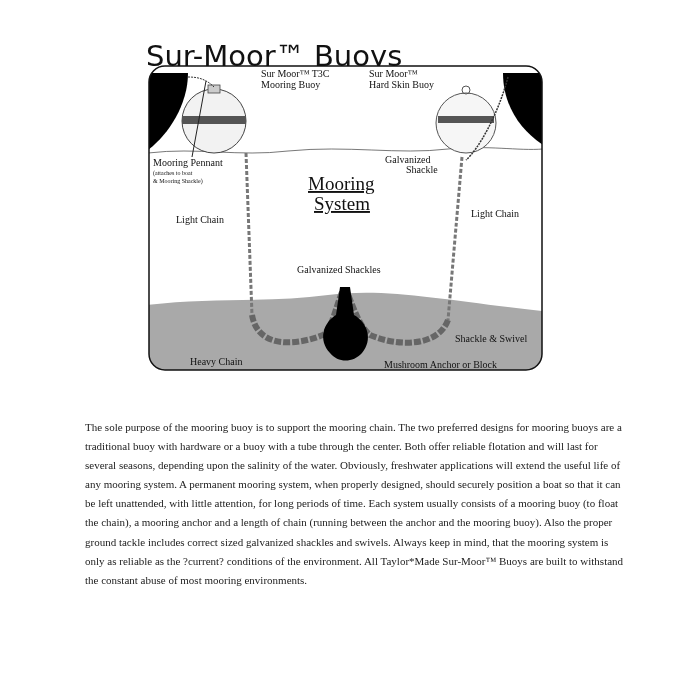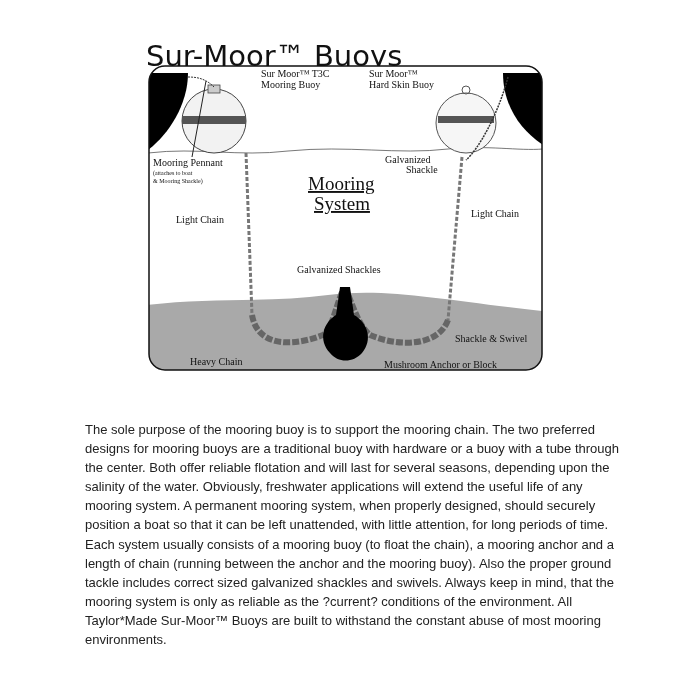--- a/index.html
+++ b/index.html
@@ -1,21 +1,21 @@
 <!DOCTYPE html>
 <html><head>
 <meta charset="utf-8">
 <style>
   html, body { margin:0; padding:0; background:#ffffff; }
   body { width:700px; height:700px; position:relative; overflow:hidden; font-family:"DejaVu Sans", sans-serif; color:#1a1a1a; }
   .title { position:absolute; left:146px; top:20px; font-size:29px; font-family:"DejaVu Sans", sans-serif; font-weight:normal; color:#111; letter-spacing:0px;text-align:center; }
   .diagram { position:absolute; left:148px; top:65px; width:395px; height:306px; }
   .diagram svg { display:block; }
   .lbl { font-family:"Liberation Serif", serif; fill:#111; }
-  .body-text { position:absolute; left:85px; top:407px; width:540px; font-size:13px; line-height:19.1px; color:#222; font-family:Liberation Sans, sans-serif; }
+  .body-text { position:absolute; left:85px; top:407px; width:540px; font-size:11px; line-height:19.1px; color:#222; font-family:Liberation Serif, serif; }
 </style>
 </head>
 <body>
 
 <h1 class="title">Sur-Moor™ Buoys</h1>
 
 <div class="diagram">
   <svg width="395" height="306" viewBox="0 0 395 306" xmlns="http://www.w3.org/2000/svg">
     <defs>
       <clipPath id="frame">

